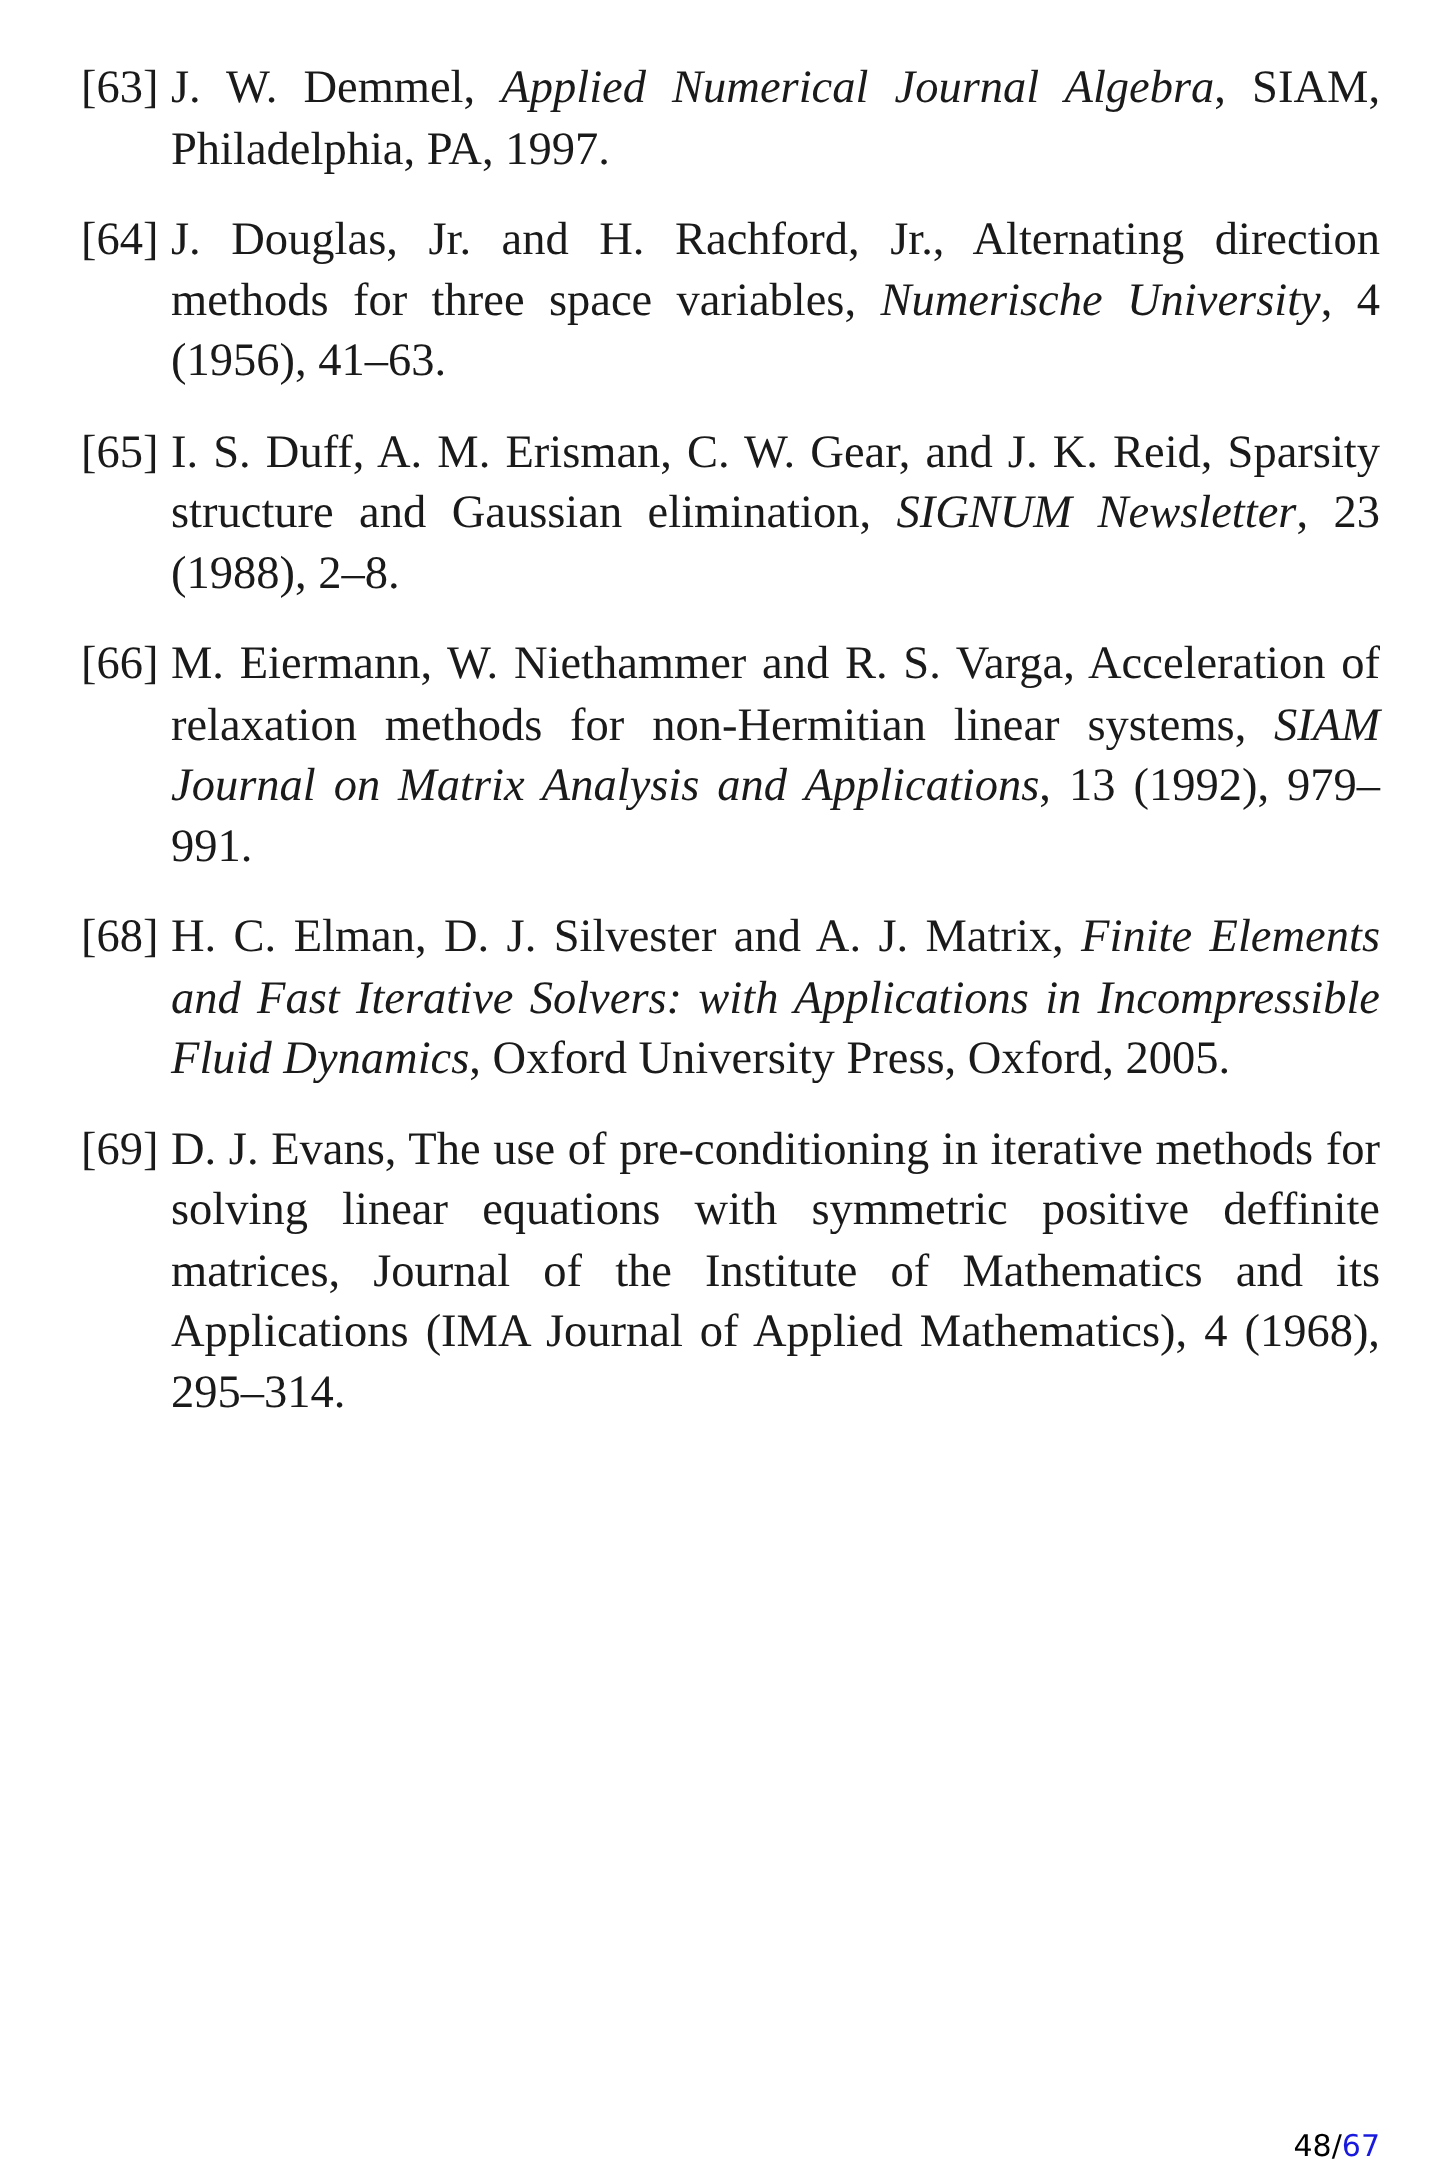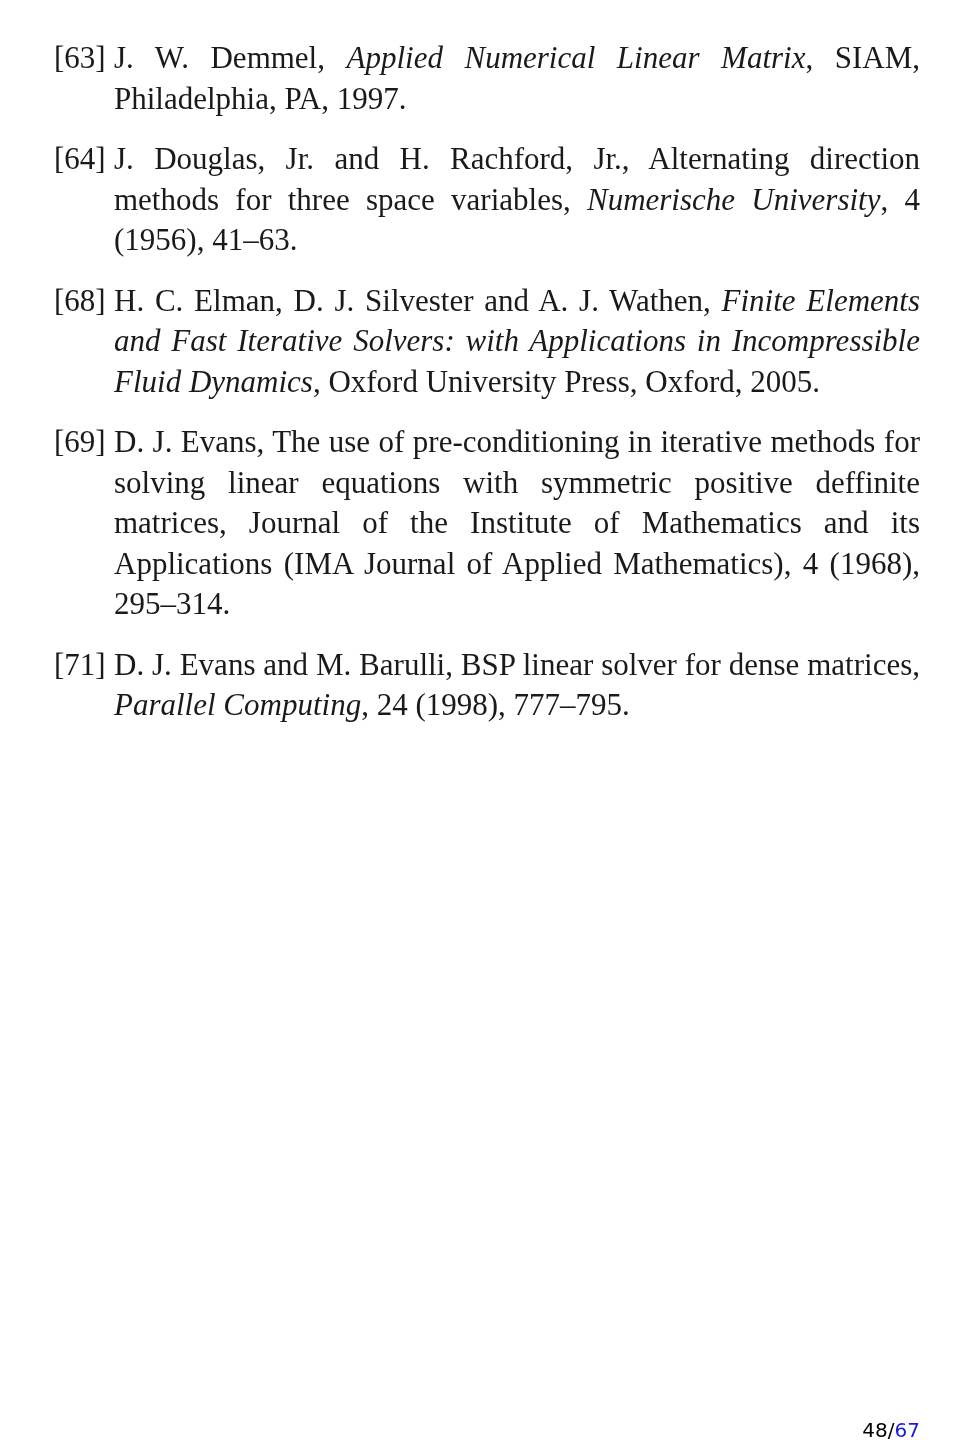--- a/index.html
+++ b/index.html
@@ -11,20 +11,21 @@
   .ref .num { position: absolute; left: 0; top: 0; }
   .ref i { font-style: italic; }
   .pager { position: absolute; right: 40px; top: 1418px; font-family: "DejaVu Sans", sans-serif;
            font-size: 20px; color: #000; }
   .pager .total { color: #1a1adc; }
 </style>
 </head>
 <body>
 
 <div class="refs">
-  <div class="ref"><span class="num">[63]</span><span>J. W. Demmel, </span><i>Applied Numerical Linear Matrix</i><span>, SIAM, Philadelphia, PA, 1997.</span></div>
+  <div class="ref"><span class="num">[63]</span><span>J. W. Demmel, </span><i>Applied Numerical Journal Algebra</i><span>, SIAM, Philadelphia, PA, 1997.</span></div>
   <div class="ref"><span class="num">[64]</span><span>J. Douglas, Jr. and H. Rachford, Jr., Alternating direction methods for three space variables, </span><i>Numerische University</i><span>, 4 (1956), 41–63.</span></div>
-  <div class="ref"><span class="num">[68]</span><span>H. C. Elman, D. J. Silvester and A. J. Wathen, </span><i>Finite Elements and Fast Iterative Solvers: with Applications in Incompressible Fluid Dynamics</i><span>, Oxford University Press, Oxford, 2005.</span></div>
+  <div class="ref"><span class="num">[65]</span><span>I. S. Duff, A. M. Erisman, C. W. Gear, and J. K. Reid, Sparsity structure and Gaussian elimination, </span><i>SIGNUM Newsletter</i><span>, 23 (1988), 2–8.</span></div>
+  <div class="ref"><span class="num">[66]</span><span>M. Eiermann, W. Niethammer and R. S. Varga, Acceleration of relaxation methods for non-Hermitian linear systems, </span><i>SIAM Journal on Matrix Analysis and Applications</i><span>, 13 (1992), 979–991.</span></div>
+  <div class="ref"><span class="num">[68]</span><span>H. C. Elman, D. J. Silvester and A. J. Matrix, </span><i>Finite Elements and Fast Iterative Solvers: with Applications in Incompressible Fluid Dynamics</i><span>, Oxford University Press, Oxford, 2005.</span></div>
   <div class="ref"><span class="num">[69]</span><span>D. J. Evans, The use of pre-conditioning in iterative methods for solving linear equations with symmetric positive deffinite matrices, Journal of the Institute of Mathematics and its Applications (IMA Journal of Applied Mathematics), 4 (1968), 295–314.</span><i></i><span></span></div>
-  <div class="ref"><span class="num">[71]</span><span>D. J. Evans and M. Barulli, BSP linear solver for dense matrices, </span><i>Parallel Computing</i><span>, 24 (1998), 777–795.</span></div>
 </div>
 
 <div class="pager"><span>48</span><span>/</span><span class="total">67</span></div>
 
 </body></html>

